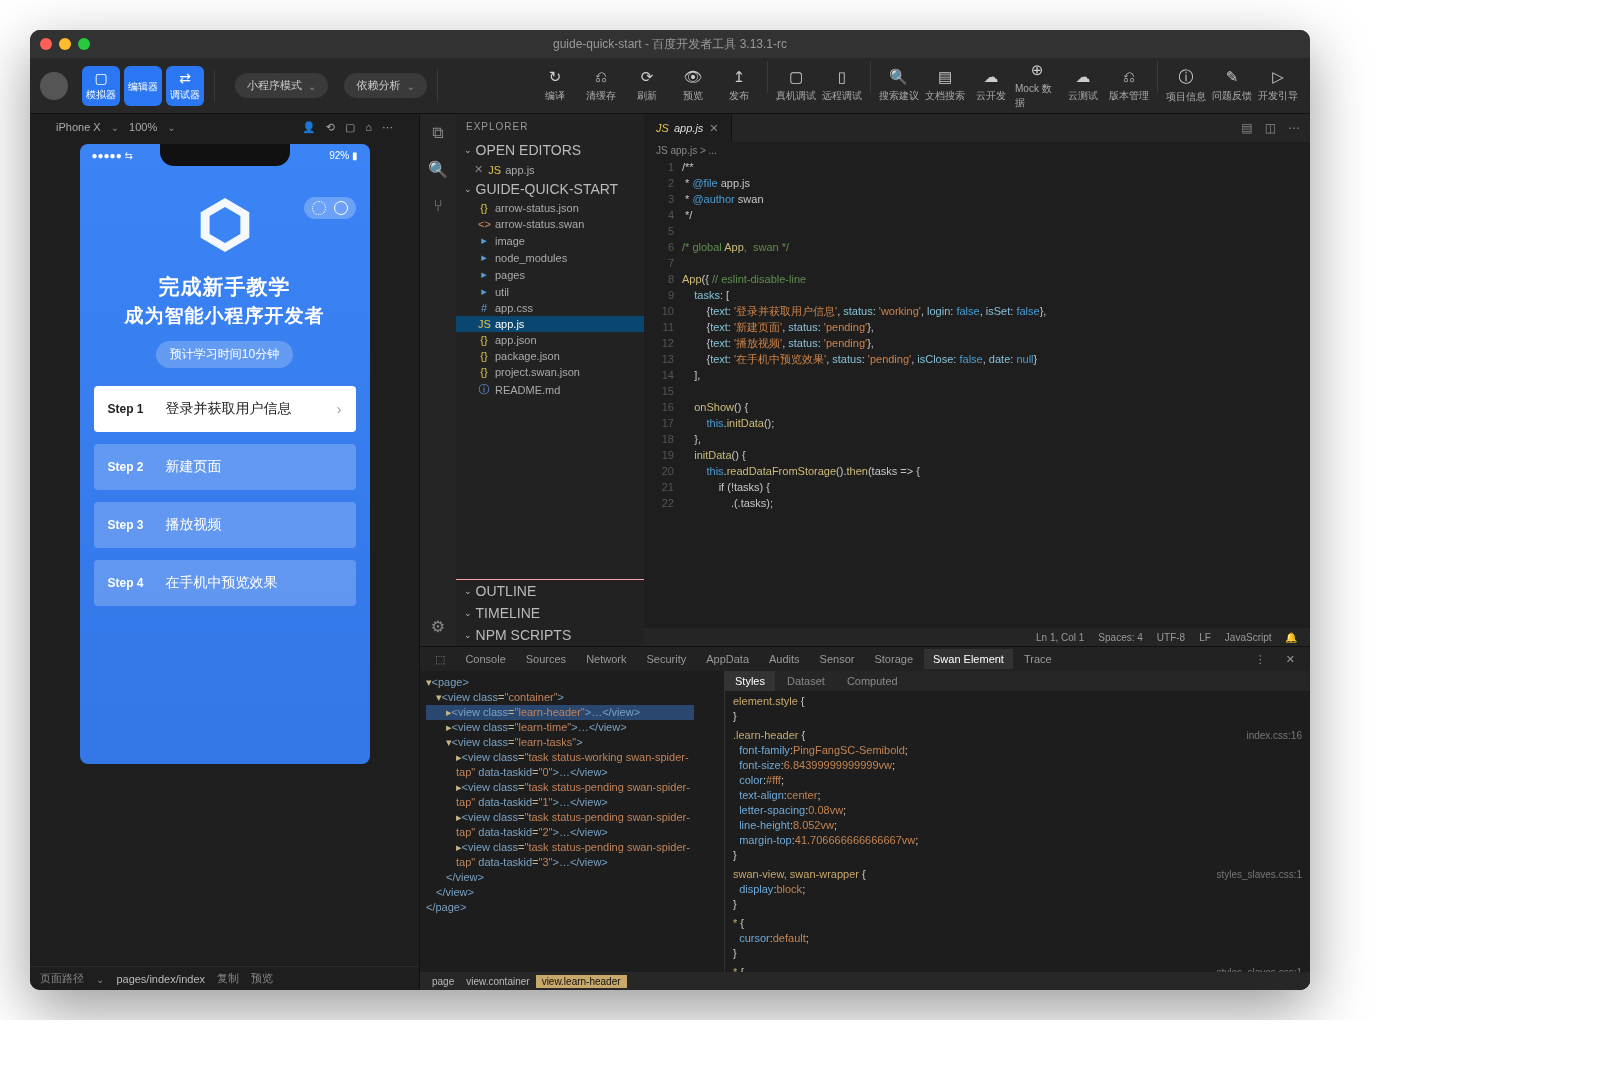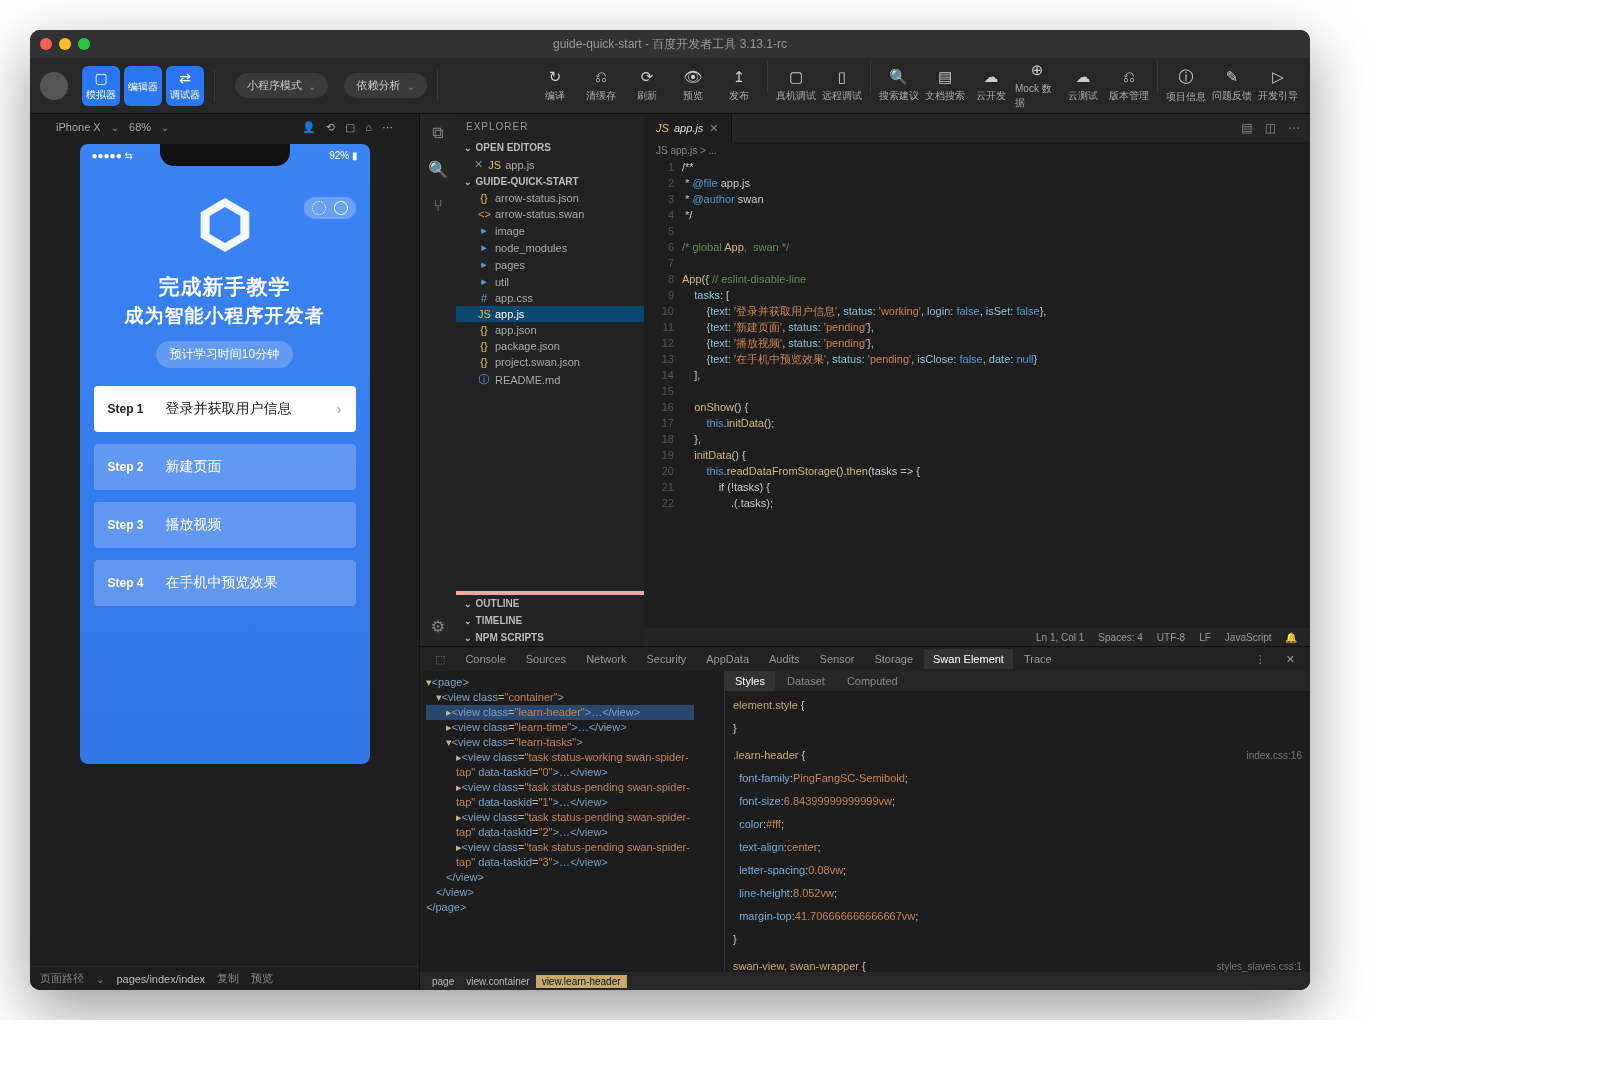--- a/index.html
+++ b/index.html
@@ -41,21 +41,21 @@
 .step.active { background: #fff; color: #222; }
 .step .sn { font-size: 12px; font-weight: 600; width: 44px; }
 .step .arr { margin-left: auto; color: #999; }
 .bottom-bar { height: 24px; display: flex; align-items: center; padding: 0 10px; font-size: 11px; color: #888; gap: 12px; border-top: 1px solid #2a2a2a; }
 .right { flex: 1; display: flex; flex-direction: column; min-width: 0; }
 .upper { flex: 1; display: flex; min-height: 0; }
 .activity { width: 36px; background: #252525; display: flex; flex-direction: column; align-items: center; padding-top: 10px; gap: 18px; color: #888; }
 .activity span { font-size: 16px; cursor: pointer; }
 .explorer { width: 188px; background: #222; display: flex; flex-direction: column; font-size: 11px; }
 .exp-title { padding: 7px 10px; color: #999; font-size: 10px; letter-spacing: 1px; }
-.exp-sec { padding: 3px 8px; color: #bbb; display: flex; align-items: center; gap: 4px; cursor: pointer; font-size: 10px; font-weight: 700; }
+.exp-sec { padding: 3px 8px; color: #bbb; display: flex; align-items: center; gap: 4px; cursor: pointer; font-size: 14px; font-weight: 400; }
 .exp-sec::before { content: "⌄"; font-size: 9px; }
 .exp-item { padding: 2px 4px 2px 22px; display: flex; align-items: center; gap: 5px; color: #aaa; cursor: pointer; }
 .exp-item.sel { background: #094771; color: #fff; }
 .exp-item.open { padding-left: 18px; }
 .fi { width: 12px; display: inline-block; text-align: center; }
 .fi.js { color: #e2c54d; } .fi.json { color: #e2c54d; } .fi.css { color: #6b9bd2; } .fi.md { color: #6aa0e8; } .fi.folder { color: #5a9dd6; } .fi.swan { color: #e4865a; }
 .editor { flex: 1; display: flex; flex-direction: column; background: #1e1e1e; min-width: 0; }
 .tabs { height: 28px; display: flex; align-items: center; background: #252525; }
 .tab { padding: 0 12px; height: 100%; display: flex; align-items: center; gap: 6px; background: #1e1e1e; font-size: 11px; font-style: italic; color: #ddd; border-right: 1px solid #111; }
 .tab .cl { color: #888; cursor: pointer; font-style: normal; }
@@ -74,21 +74,21 @@
 .dt-body { flex: 1; display: flex; min-height: 0; }
 .dt-dom { flex: 0 0 280px; padding: 4px 6px; color: #c6b38a; line-height: 15px; overflow: hidden; }
 .dt-dom .tag { color: #79a0c1; }
 .dt-dom .attr { color: #7aa2c5; }
 .dt-dom .val { color: #c0845b; }
 .dt-dom .sel { background: #2a4770; display: inline-block; width: 100%; }
 .dt-styles { flex: 1; border-left: 1px solid #333; display: flex; flex-direction: column; margin-left: 24px; }
 .st-tabs { display: flex; gap: 2px; background: #262626; font-family: -apple-system, sans-serif; }
 .st-tabs span { padding: 4px 10px; color: #888; cursor: pointer; font-size: 11px; }
 .st-tabs span.act { background: #333; color: #fff; }
-.st-body { flex: 1; overflow: hidden; padding: 3px 8px; line-height: 23px; }
+.st-body { flex: 1; overflow: hidden; padding: 3px 8px; line-height: 15px; }
 .rule { margin-bottom: 4px; }
 .rule .sel2 { color: #c8a86b; }
 .rule .prop { color: #6faad8; }
 .rule .pval { color: #c38452; }
 .rule .src { float: right; color: #777; font-size: 10px; }
 .crumbs { height: 18px; background: #272727; display: flex; align-items: center; padding: 0 6px; font-size: 10px; color: #bbb; font-family: -apple-system, sans-serif; }
 .crumbs span { padding: 1px 6px; }
 .crumbs span.hl { background: #c8a86b; color: #111; }
 </style>
 </head>
@@ -199,21 +199,21 @@
           <span>开发引导</span>
         </div>
       </div>
   </div>
 
   <div class="body">
     <div class="left">
       <div class="sim-header">
         <span>iPhone X</span>
           <span class="chev"></span>
-        <span>68%</span>
+        <span>100%</span>
           <span class="chev"></span>
         <span class="sp"></span>
         <span>👤</span>
         <span>⟲</span>
         <span>▢</span>
         <span>⌂</span>
         <span>⋯</span>
       </div>
       <div class="sim-wrap">
         <div class="phone">
@@ -328,21 +328,21 @@
               <div class="exp-item">
                 <span class="fi json">{}</span>
                 <span>project.swan.json</span>
               </div>
               <div class="exp-item">
                 <span class="fi md">ⓘ</span>
                 <span>README.md</span>
               </div>
             </div>
           <div style="flex:1"></div>
-          <div class="exp-sec" style="border-top:4px solid #fca5a5">OUTLINE</div>
+          <div class="exp-sec" style="border-top:1px solid #fca5a5">OUTLINE</div>
           <div class="exp-sec">TIMELINE</div>
           <div class="exp-sec">NPM SCRIPTS</div>
         </div>
         <div class="editor">
           <div class="tabs">
             <div class="tab">
                 <span class="fi js">JS</span> 
                 <span>app.js</span> 
                 <span class="cl">✕</span>
               </div>

